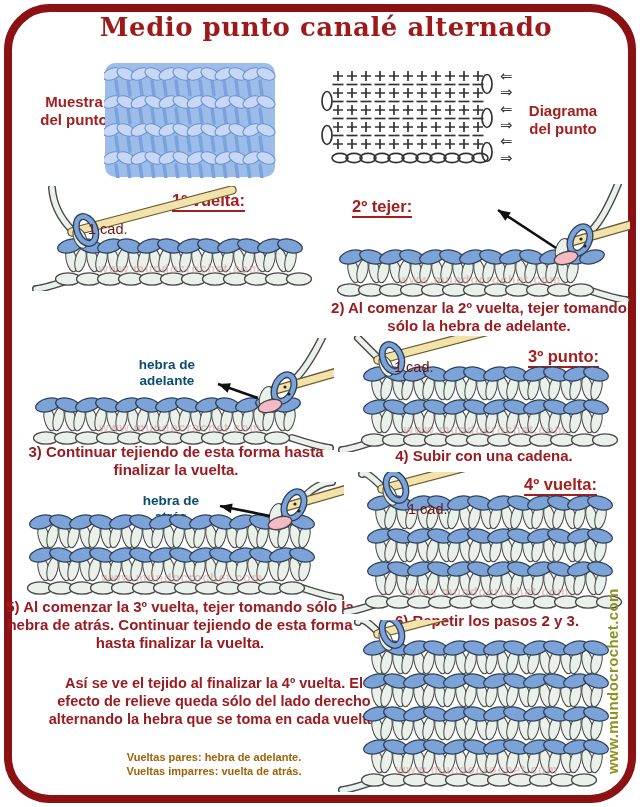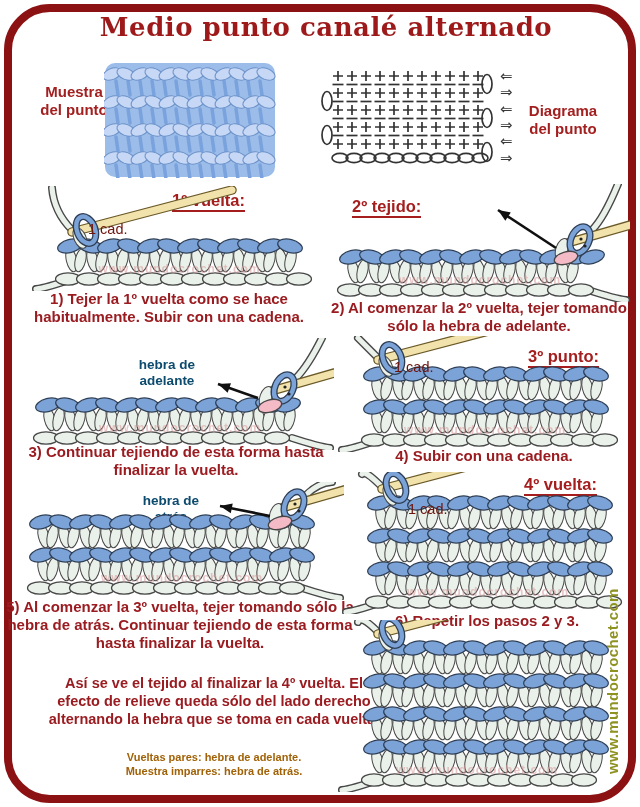--- a/index.html
+++ b/index.html
@@ -22,21 +22,21 @@
        white-space:nowrap;font-weight:bold;font-size:15px;color:#8e9221;letter-spacing:.4px;}
 </style>
 </head>
 <body>
 
 <div class="page">
   <div class="frame"></div>
 
   <div class="title">Medio punto canalé alternado</div>
 
-  <div class="side-label" style="left:34px;top:83px;width:80px">
+  <div class="side-label" style="left:34px;top:93px;width:80px">
     <span>Muestra</span><br>
     <span>del punto</span>
   </div>
   <div class="illo" id="swatch" style="left:104px;top:62px"><svg width="172" height="116" viewBox="0 0 172 116">
         <rect x="1" y="1" width="170" height="114" rx="10" fill="#9cbde9"></rect>
         <line x1="12" y1="19" x2="14" y2="33" stroke="#7aa2dc" stroke-width="3.5" stroke-linecap="round"></line>
         <line x1="24" y1="19" x2="26" y2="33" stroke="#7aa2dc" stroke-width="3.5" stroke-linecap="round"></line>
         <line x1="36" y1="19" x2="38" y2="33" stroke="#7aa2dc" stroke-width="3.5" stroke-linecap="round"></line>
         <line x1="48" y1="19" x2="50" y2="33" stroke="#7aa2dc" stroke-width="3.5" stroke-linecap="round"></line>
         <line x1="60" y1="19" x2="62" y2="33" stroke="#7aa2dc" stroke-width="3.5" stroke-linecap="round"></line>
@@ -317,23 +317,22 @@
         <text x="147.5" y="87" text-anchor="middle" font-family="Liberation Sans, sans-serif" font-size="12" font-weight="bold" fill="#d89b9c" opacity="0.55" letter-spacing="1">www.mundocrochet.com</text>
         <path d="M 20 2 Q 22 26 40 44" fill="none" stroke="#474747" stroke-width="8" stroke-linecap="round"></path>
         <path d="M 20 2 Q 22 26 40 44" fill="none" stroke="#eaf1ea" stroke-width="5.2" stroke-linecap="round"></path>
         <path d="M 40 46 L 200 4" stroke="#6b5a28" stroke-width="9.5" stroke-linecap="round"></path>
         <path d="M 40 46 L 200 4" stroke="#f2e3ad" stroke-width="7" stroke-linecap="round"></path>
         <ellipse cx="48" cy="52" rx="6" ry="11" fill="#eaf1ea" stroke="#474747" stroke-width="1" transform="rotate(-24 48 52)"></ellipse>
         <ellipse cx="54" cy="44" rx="9" ry="14" fill="none" stroke="#2e3e55" stroke-width="7" transform="rotate(-22 54 44)"></ellipse>
         <ellipse cx="54" cy="44" rx="9" ry="14" fill="none" stroke="#7ba3d8" stroke-width="4.4" transform="rotate(-22 54 44)"></ellipse>
       </svg></div>
   <div class="cadlbl" style="left:88px;top:221px">1 cad.</div>
-  <div class="cap" style="left:10px;top:290px;width:318px">1) Tejer la 1º vuelta como se hace habitualmente. Subir con una cadena.</div>
-
-  <div class="hdr" style="left:352px;top:197px"><span>2º tejido:</span></div>
+
+  <div class="hdr" style="left:352px;top:197px"><span>2º tejer:</span></div>
   <div class="illo" id="illo2" style="left:330px;top:184px"><svg width="300" height="118" viewBox="0 0 300 118">
         <path d="M 258 106 Q 286 115 296 116" fill="none" stroke="#474747" stroke-width="8" stroke-linecap="round"></path>
         <path d="M 258 106 Q 286 115 296 116" fill="none" stroke="#eaf1ea" stroke-width="5.2" stroke-linecap="round"></path>
         <ellipse cx="20" cy="106" rx="12.5" ry="6.2" fill="#eaf1ea" stroke="#474747" stroke-width="1.2"></ellipse>
         <ellipse cx="41" cy="106" rx="12.5" ry="6.2" fill="#eaf1ea" stroke="#474747" stroke-width="1.2"></ellipse>
         <ellipse cx="62" cy="106" rx="12.5" ry="6.2" fill="#eaf1ea" stroke="#474747" stroke-width="1.2"></ellipse>
         <ellipse cx="83" cy="106" rx="12.5" ry="6.2" fill="#eaf1ea" stroke="#474747" stroke-width="1.2"></ellipse>
         <ellipse cx="104" cy="106" rx="12.5" ry="6.2" fill="#eaf1ea" stroke="#474747" stroke-width="1.2"></ellipse>
         <ellipse cx="125" cy="106" rx="12.5" ry="6.2" fill="#eaf1ea" stroke="#474747" stroke-width="1.2"></ellipse>
         <ellipse cx="146" cy="106" rx="12.5" ry="6.2" fill="#eaf1ea" stroke="#474747" stroke-width="1.2"></ellipse>
@@ -803,21 +802,21 @@
         <ellipse cx="48" cy="23" rx="6" ry="11" fill="#eaf1ea" stroke="#474747" stroke-width="1" transform="rotate(-24 48 23)"></ellipse>
         <ellipse cx="54" cy="15" rx="9" ry="14" fill="none" stroke="#2e3e55" stroke-width="7" transform="rotate(-22 54 15)"></ellipse>
         <ellipse cx="54" cy="15" rx="9" ry="14" fill="none" stroke="#7ba3d8" stroke-width="4.4" transform="rotate(-22 54 15)"></ellipse>
       </svg></div>
   <div class="cadlbl" style="left:408px;top:501px">1 cad.</div>
   <div class="cap" style="left:342px;top:612px;width:290px">6) Repetir los pasos 2 y 3.</div>
 
   <div class="summary" style="left:48px;top:674px;width:332px">Así se ve el tejido al finalizar la 4º vuelta. El efecto de relieve queda sólo del lado derecho alternando la hebra que se toma en cada vuelta.</div>
   <div class="notes" style="left:60px;top:750px;width:308px">
     <span>Vueltas pares: hebra de adelante.</span><br>
-    <span>Muestra imparres: hebra de atrás.</span>
+    <span>Vueltas imparres: vuelta de atrás.</span>
   </div>
   <div class="illo" id="illoF" style="left:338px;top:620px"><svg width="278" height="172" viewBox="0 0 278 172">
         <path d="M 40 160 Q 14 169 4 170" fill="none" stroke="#474747" stroke-width="8" stroke-linecap="round"></path>
         <path d="M 40 160 Q 14 169 4 170" fill="none" stroke="#eaf1ea" stroke-width="5.2" stroke-linecap="round"></path>
         <ellipse cx="36" cy="160" rx="12.5" ry="6.2" fill="#eaf1ea" stroke="#474747" stroke-width="1.2"></ellipse>
         <ellipse cx="57" cy="160" rx="12.5" ry="6.2" fill="#eaf1ea" stroke="#474747" stroke-width="1.2"></ellipse>
         <ellipse cx="78" cy="160" rx="12.5" ry="6.2" fill="#eaf1ea" stroke="#474747" stroke-width="1.2"></ellipse>
         <ellipse cx="99" cy="160" rx="12.5" ry="6.2" fill="#eaf1ea" stroke="#474747" stroke-width="1.2"></ellipse>
         <ellipse cx="120" cy="160" rx="12.5" ry="6.2" fill="#eaf1ea" stroke="#474747" stroke-width="1.2"></ellipse>
         <ellipse cx="141" cy="160" rx="12.5" ry="6.2" fill="#eaf1ea" stroke="#474747" stroke-width="1.2"></ellipse>

